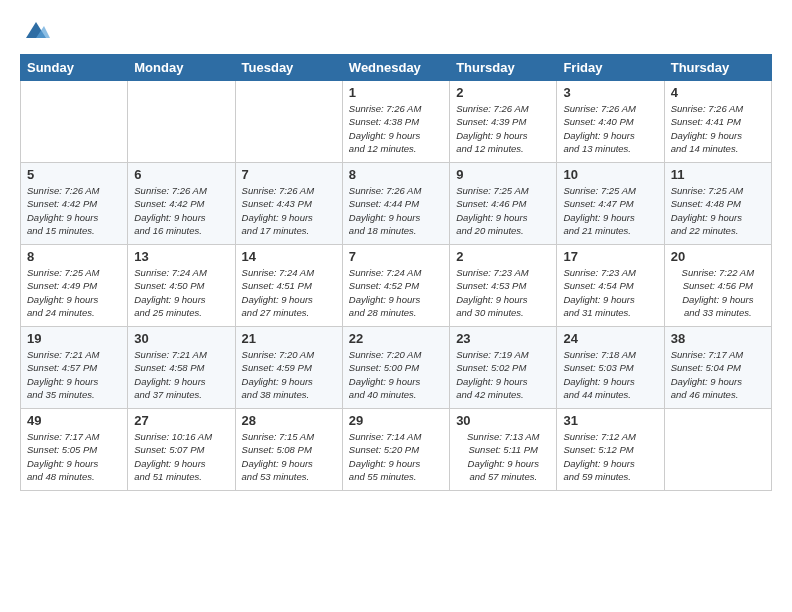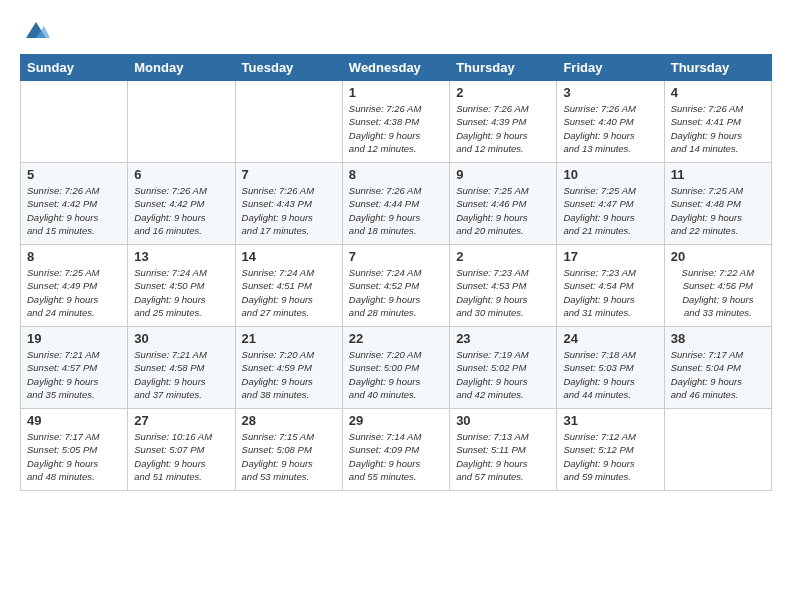--- a/index.html
+++ b/index.html
@@ -331,27 +331,27 @@
           <td>
             <span class="day-num">28</span>
             <div class="day-info" style="white-space: pre-line;">Sunrise: 7:15 AM
 Sunset: 5:08 PM
 Daylight: 9 hours
 and 53 minutes.</div>
           </td>
           <td>
             <span class="day-num">29</span>
             <div class="day-info" style="white-space: pre-line;">Sunrise: 7:14 AM
-Sunset: 4:09 PM
+Sunset: 5:20 PM
 Daylight: 9 hours
 and 55 minutes.</div>
           </td>
           <td>
             <span class="day-num">30</span>
-            <div class="day-info" style="white-space: pre-line;">Sunrise: 7:13 AM
+            <div class="day-info" style="white-space: pre-line; text-align: center;">Sunrise: 7:13 AM
 Sunset: 5:11 PM
 Daylight: 9 hours
 and 57 minutes.</div>
           </td>
           <td>
             <span class="day-num">31</span>
             <div class="day-info" style="white-space: pre-line;">Sunrise: 7:12 AM
 Sunset: 5:12 PM
 Daylight: 9 hours
 and 59 minutes.</div>

